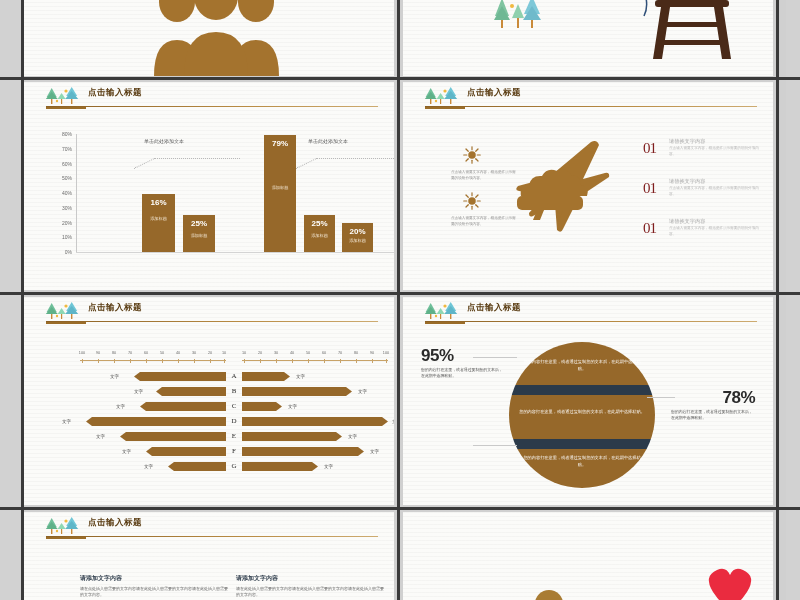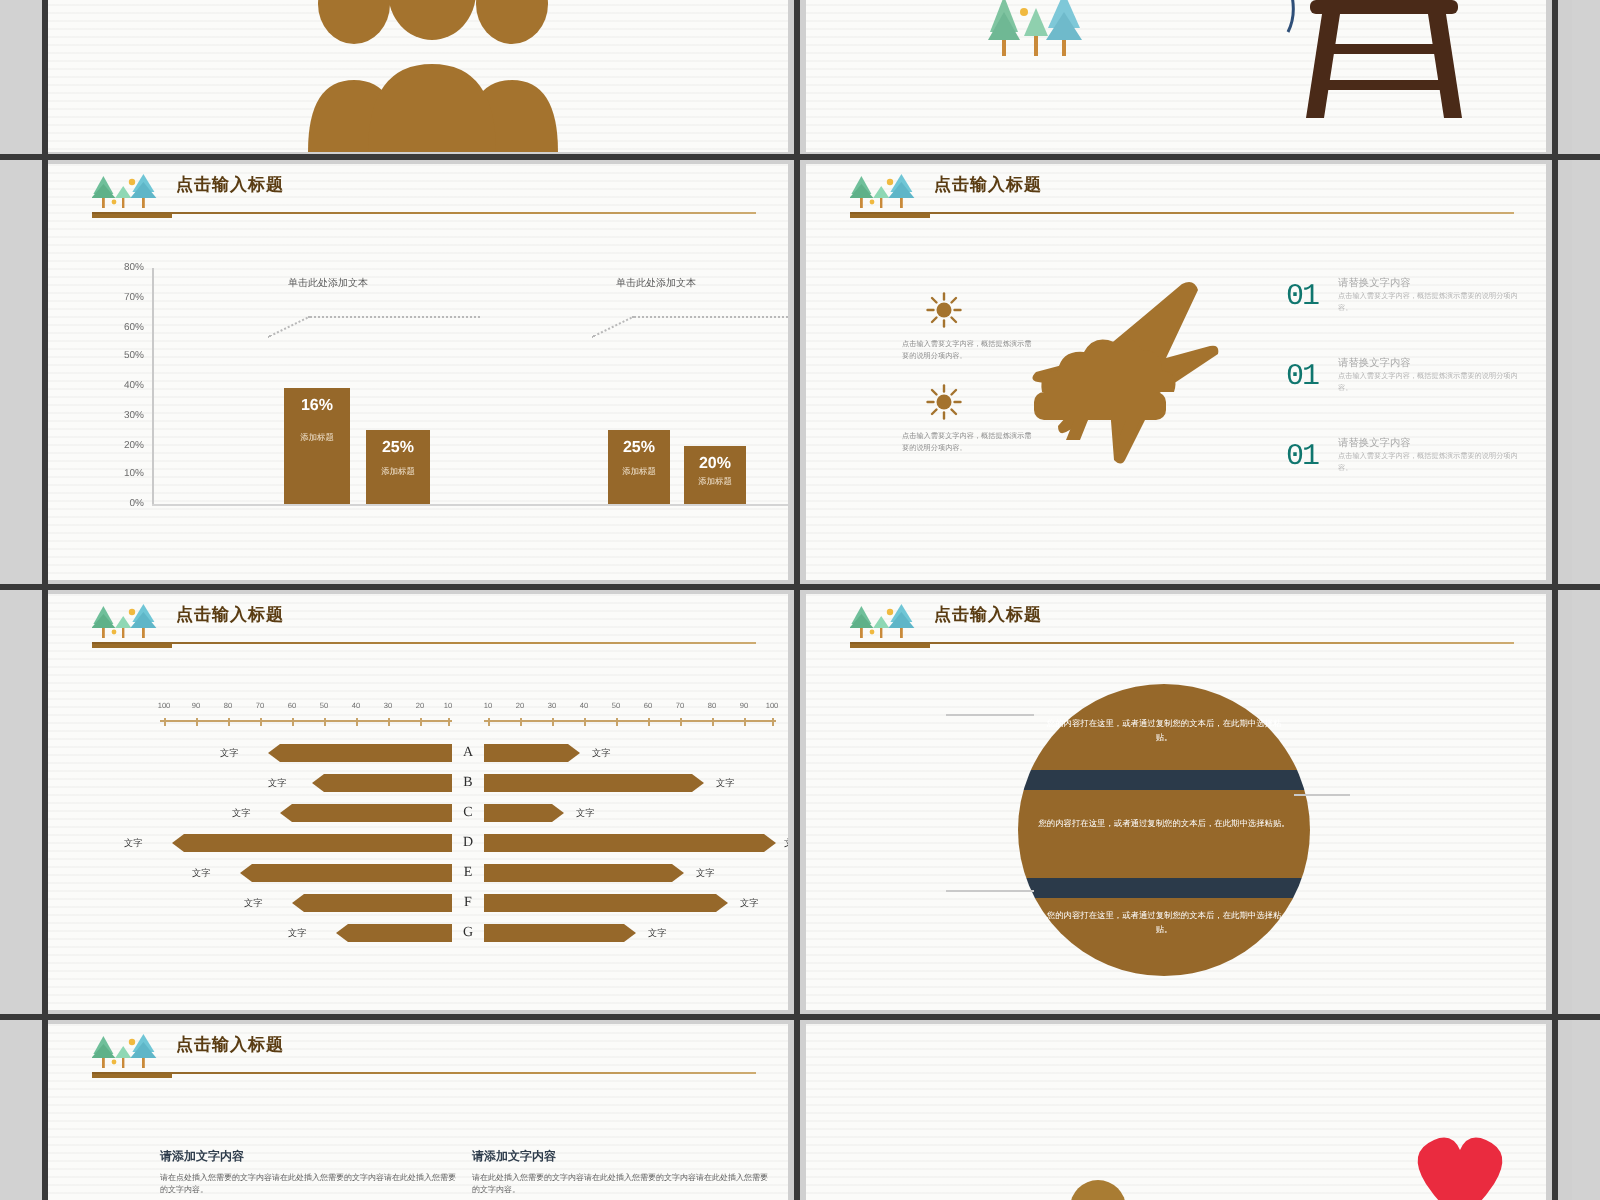--- a/index.html
+++ b/index.html
@@ -61,21 +61,21 @@
   .barsub{position:absolute;left:0;right:0;text-align:center;color:#f0e3cf;font-size:4.2px;line-height:1.45;}
   .annot{position:absolute;font-size:5px;color:#5b5b5b;white-space:nowrap;}
   .leader{position:absolute;border-top:1px dotted #b9b9b9;}
   .leader2{position:absolute;border-top:1px dotted #b9b9b9;}
 
   
   .sun{position:absolute;width:18px;height:18px;}
   .suntxt{position:absolute;font-size:3.6px;color:#8d8d8d;line-height:1.55;width:66px;}
   .plane{position:absolute;}
   .numrow{position:absolute;width:128px;}
-  .numrow .num{position:absolute;left:0;top:2px;font-size:15px;color:#0f766e;font-family:Liberation Mono, monospace;letter-spacing:-1px;}
+  .numrow .num{position:absolute;left:0;top:2px;font-size:15px;color:#7f1d1d;font-family:Liberation Serif, serif;letter-spacing:-1px;}
   .numrow .nt{position:absolute;left:26px;top:0;font-size:5.2px;color:#a9a9a9;}
   .numrow .nb{position:absolute;left:26px;top:8px;font-size:3.6px;color:#b4b4b4;line-height:1.55;width:96px;}
 
   
   .torn{position:absolute;left:22px;top:42px;right:14px;bottom:10px;}
   .sc{position:absolute;top:12px;height:10px;}
   .sctick{position:absolute;top:0;font-size:3.8px;color:#6e6e6e;transform:translateX(-50%);}
   .scline{position:absolute;top:9px;height:1px;background:#c8a368;}
   .scmark{position:absolute;top:8px;width:1px;height:4px;background:#c8a368;}
   .trow{position:absolute;height:11px;}
@@ -208,20 +208,24 @@
         <div class="bar" style="left:107px;width:32px;height:36.9px;">
           <div class="barpct">25%</div>
           <div class="barsub" style="top:18px;">添加标题</div>
         </div>
         <div class="annot" style="left:68px;top:4px;">单击此处添加文本</div>
         <div class="leader" style="left:58px;top:34px;width:22px;transform:rotate(-26deg);transform-origin:left center;"></div>
         <div class="leader2" style="left:78px;top:24px;width:86px;"></div>
       </div>
 
       <div style="position:absolute;left:198px;top:8px;width:160px;height:118px;">
+        <div class="bar" style="left:18px;width:32px;height:116.6px;">
+          <div class="barpct">79%</div>
+          <div class="barsub" style="top:50px;">添加标题</div>
+        </div>
         <div class="bar" style="left:58px;width:31px;height:36.9px;">
           <div class="barpct">25%</div>
           <div class="barsub" style="top:18px;">添加标题</div>
         </div>
         <div class="bar" style="left:96px;width:31px;height:29.5px;">
           <div class="barpct">20%</div>
           <div class="barsub" style="top:15px;">添加标题</div>
         </div>
         <div class="annot" style="left:62px;top:4px;">单击此处添加文本</div>
         <div class="leader" style="left:50px;top:34px;width:22px;transform:rotate(-26deg);transform-origin:left center;"></div>
@@ -468,24 +472,32 @@
         <rect x="0" y="108" width="150" height="40" fill="#96682a"></rect>
       </g>
       <g clip-path="url(#ccirc)" opacity="0.18">
         <rect x="0" y="0" width="150" height="148" fill="url(#none)"></rect>
       </g>
     </svg>
     <div class="segtxt" style="left:118px;top:62px;width:122px;">您的内容打在这里，或者通过复制您的文本后，在此期中选择粘贴。</div>
     <div class="segtxt" style="left:112px;top:112px;width:134px;">您的内容打在这里，或者通过复制您的文本后，在此期中选择粘贴。</div>
     <div class="segtxt" style="left:118px;top:158px;width:122px;">您的内容打在这里，或者通过复制您的文本后，在此期中选择粘贴。</div>
 
+    <div class="pctblk" style="left:18px;top:50px;">
+      <div class="big">95%</div>
+      <div class="sm">您的内容打在这里，或者通过复制您的文本后，在此期中选择粘贴。</div>
+    </div>
     <div class="pctlead" style="left:70px;top:60px;width:44px;"></div>
 
     <div class="pctlead" style="left:70px;top:148px;width:44px;"></div>
 
+    <div class="pctblk" style="left:268px;top:92px;text-align:right;">
+      <div class="big">78%</div>
+      <div class="sm" style="text-align:left;">您的内容打在这里，或者通过复制您的文本后，在此期中选择粘贴。</div>
+    </div>
     <div class="pctlead" style="left:244px;top:100px;width:28px;"></div>
   </div>
 
   <div class="rule-h" style="top:507px;"></div>
 
   <div class="slide" style="left:24px;top:512px;width:370px;height:120px;">
     <div class="hdr">
       <svg class="trees" viewBox="0 0 34 18">
         <rect x="5" y="11" width="1.4" height="7" fill="#c98a3a"></rect>
         <path d="M5.7 2 l5 9 h-10 z" fill="#6fbf9a"></path>

